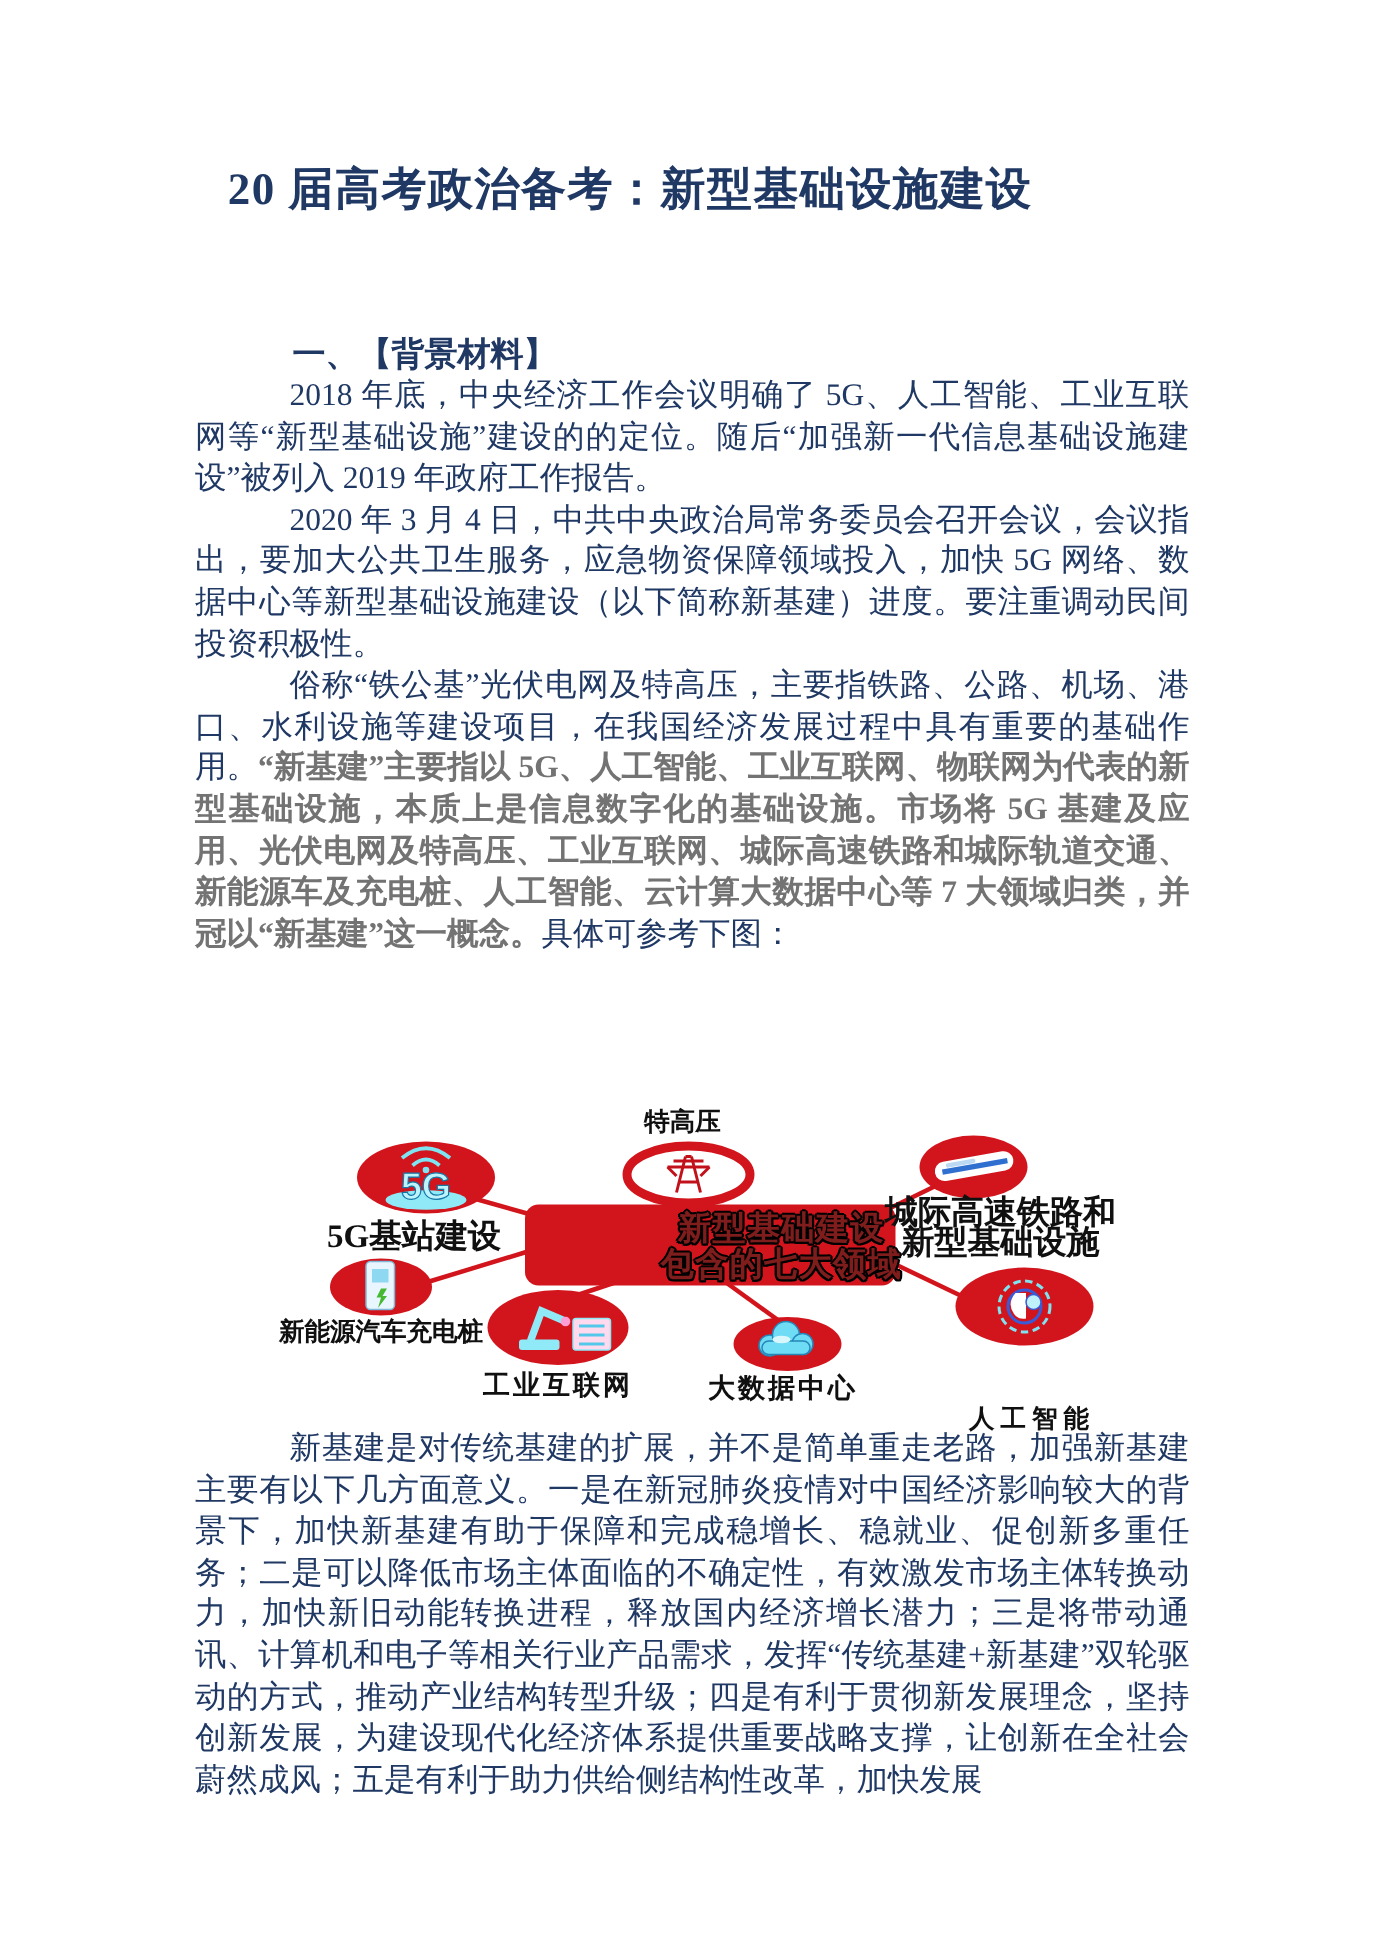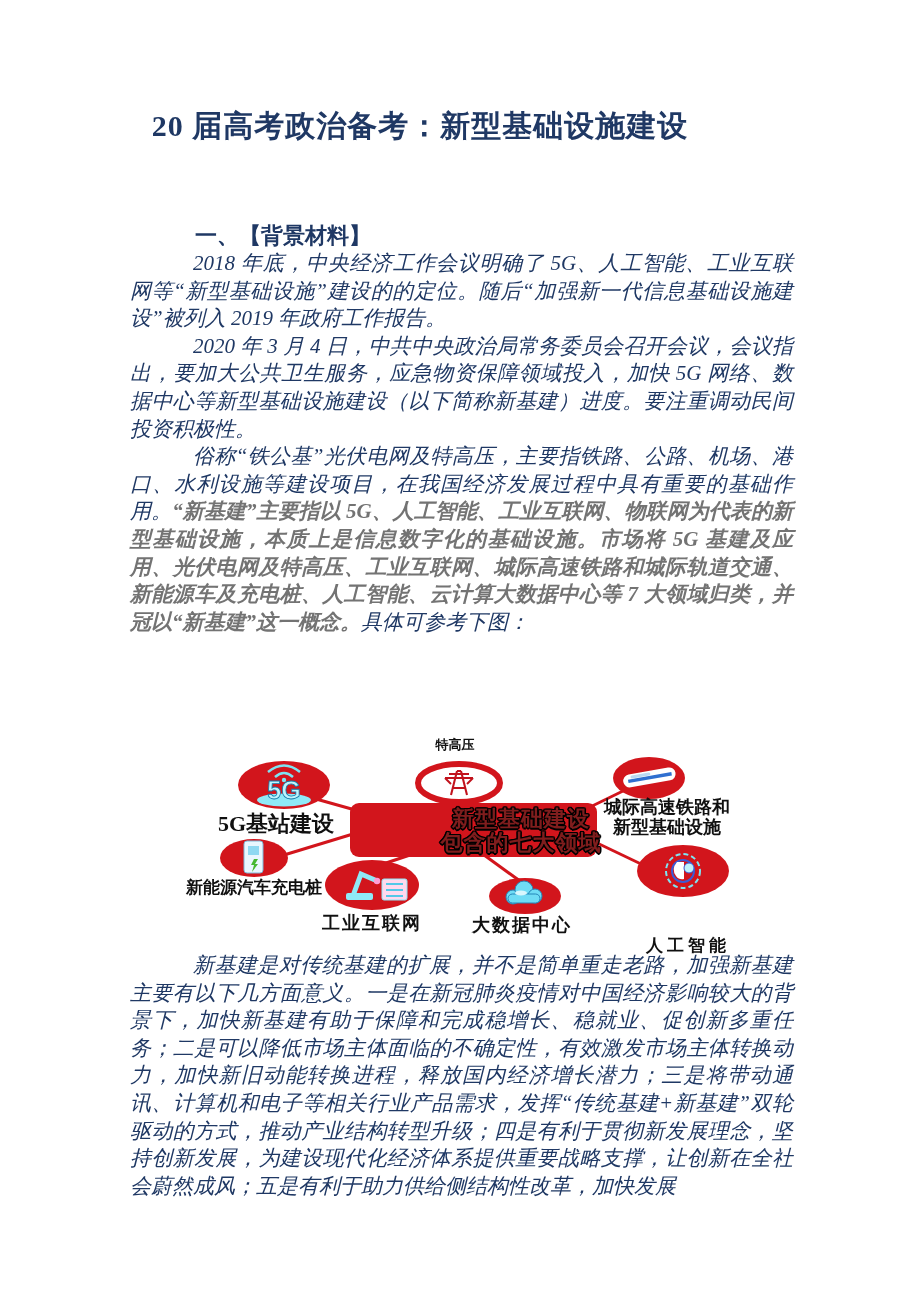--- a/index.html
+++ b/index.html
@@ -8,39 +8,39 @@
     font-family:"Liberation Serif","DejaVu Serif",serif;color:#1F3864;
   }
   .title{
     position:absolute;top:106px;left:0;width:840px;margin:0;
     text-align:center;font-size:30px;font-weight:bold;color:#1F3864;letter-spacing:1px;
   }
   .heading{
     position:absolute;top:221px;left:195px;
     font-size:22px;font-weight:bold;color:#1F3864;
   }
-  .text-block{position:absolute;left:130px;width:663px;font-style:italic;}
+  .text-block{position:absolute;left:130px;width:663px;}
   .tb1{top:250px;}
   .tb2{top:952px;}
   .text-block p{
     margin:0;font-size:21px;line-height:27.6px;text-align:justify;
     text-indent:63px;color:#1F3864;
   }
   .blue-bold{color:#737373;font-weight:bold;}
   
   .diagram{position:absolute;left:168px;top:733px;width:580px;height:207px;}
   .diagram svg{position:absolute;left:0;top:0;}
   .dlabel{
     position:absolute;transform:translateX(-50%);white-space:nowrap;
     font-weight:bold;color:#101010;text-align:center;
     font-family:"Liberation Serif","DejaVu Serif",serif;
   }
-  .lbl-uhv{left:287px;top:3px;font-size:13px;}
+  .lbl-uhv{left:287px;top:3px;font-size:17px;}
   .lbl-g5{left:108px;top:76px;font-size:22px;}
-  .lbl-rail{left:499px;top:65px;font-size:18px;line-height:19.5px;}
+  .lbl-rail{left:499px;top:65px;font-size:22px;line-height:19.5px;}
   .lbl-ev{left:86px;top:143px;font-size:17px;}
   .lbl-industry{left:204px;top:178px;font-size:18px;letter-spacing:2px;}
   .lbl-bigdata{left:354px;top:180px;font-size:18px;letter-spacing:2px;}
   .lbl-ai{left:520px;top:165px;font-size:17px;letter-spacing:4px;margin-top:36px;}
   .center-text{
     position:absolute;left:305px;top:74px;transform:translateX(-50%);
     text-align:center;font-family:"Liberation Sans","DejaVu Sans",sans-serif;
     font-size:22px;line-height:24px;font-weight:800;color:#7f1d1d;white-space:nowrap;
     text-shadow:-1.5px 0 #000,1.5px 0 #000,0 -1.5px #000,0 1.5px #000,
                 -1px -1px #000,1px 1px #000,-1px 1px #000,1px -1px #000;

